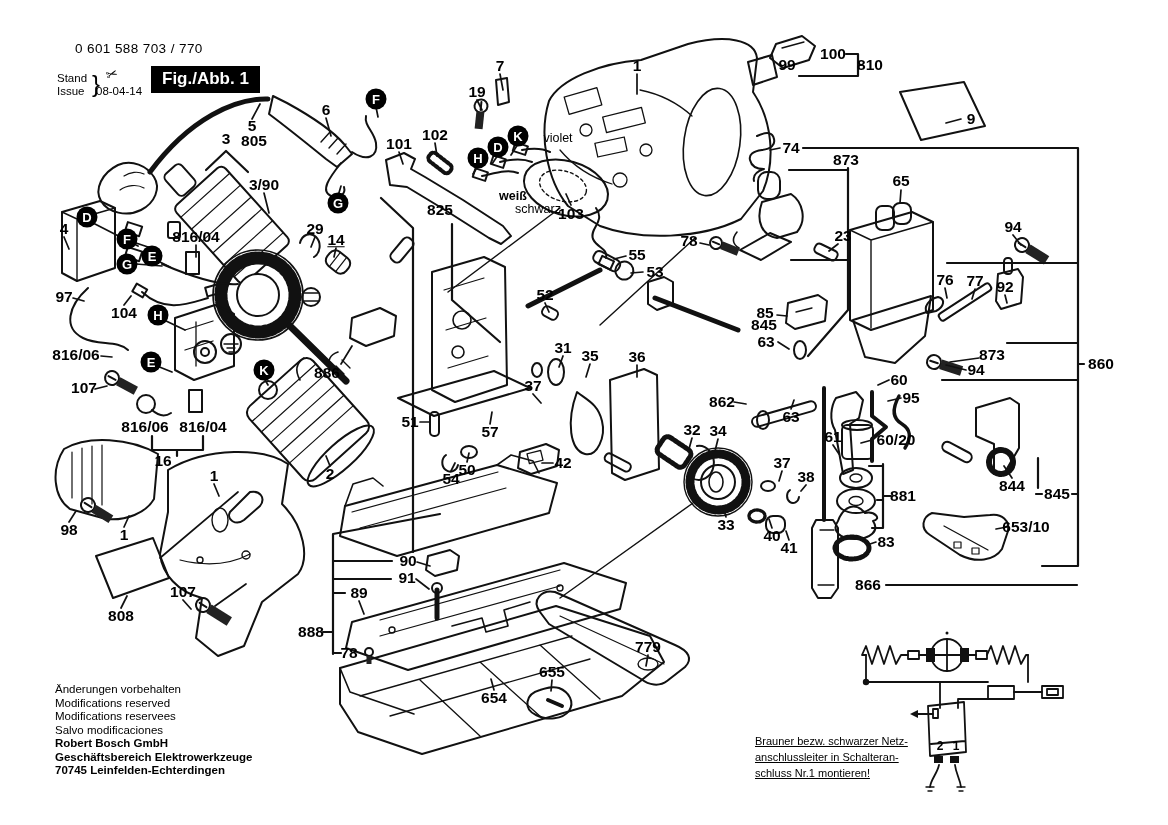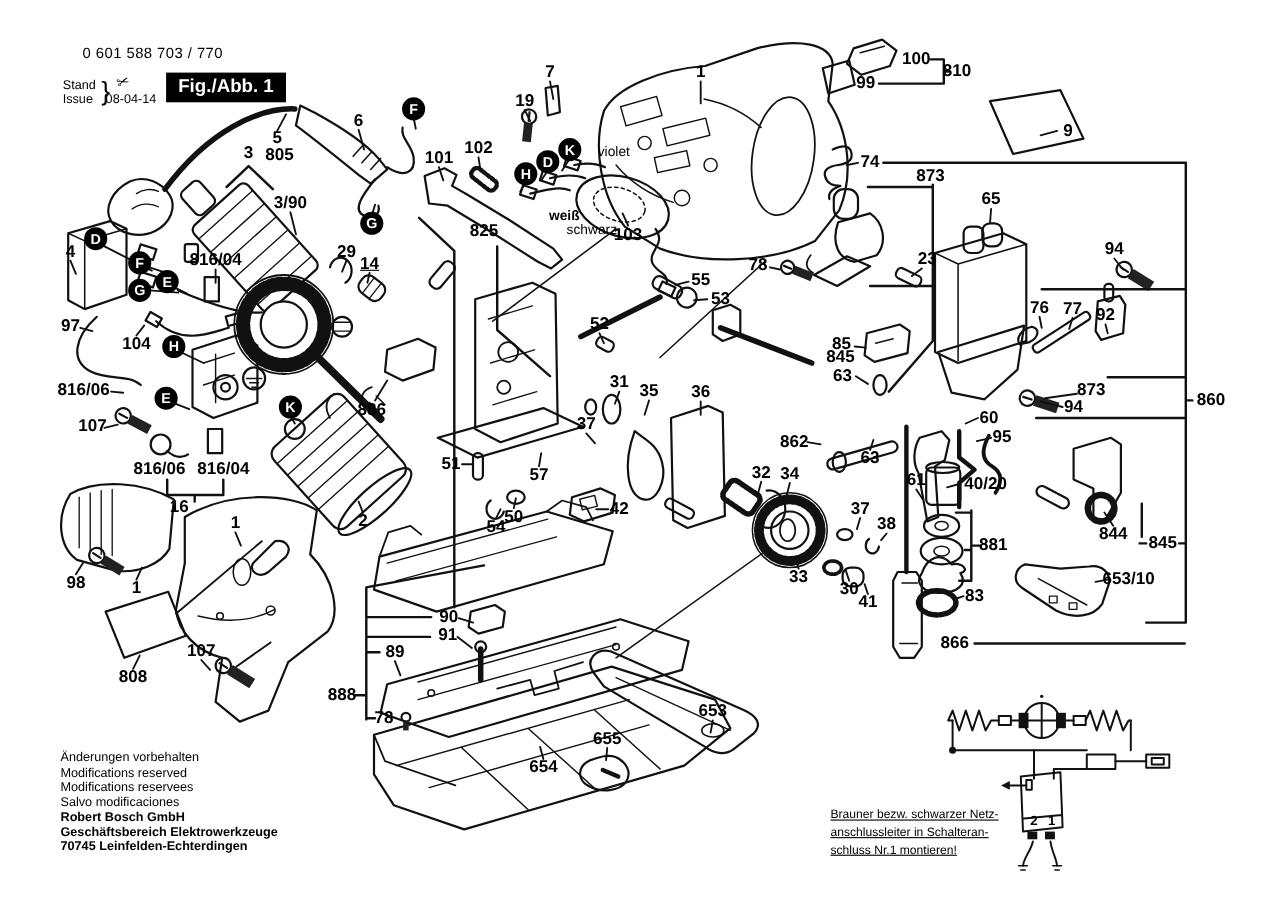--- a/index.html
+++ b/index.html
@@ -409,21 +409,21 @@
   <div class="hdr-scissors">✂</div>
   <div class="hdr-date">08-04-14</div>
   <div class="figbox">Fig./Abb. 1</div>
 
   <div id="labels-layer">
       <div class="plabel" style="left: 500px; top: 66px;">7</div>
       <div class="plabel" style="left: 477px; top: 92px;">19</div>
       <div class="plabel" style="left: 637px; top: 66px;">1</div>
       <div class="plabel" style="left: 833px; top: 54px;">100</div>
       <div class="plabel" style="left: 870px; top: 65px;">810</div>
-      <div class="plabel" style="left: 787px; top: 76px; text-align: right;">99</div>
+      <div class="plabel" style="left: 787px; top: 65px; text-align: right;">99</div>
       <div class="plabel" style="left: 971px; top: 119px;">9</div>
       <div class="plabel" style="left: 326px; top: 110px;">6</div>
       <div class="plabel" style="left: 252px; top: 126px;">5</div>
       <div class="plabel" style="left: 254px; top: 141px;">805</div>
       <div class="plabel" style="left: 226px; top: 139px;">3</div>
       <div class="plabel" style="left: 435px; top: 135px;">102</div>
       <div class="plabel" style="left: 399px; top: 144px;">101</div>
       <div class="plabel" style="left: 440px; top: 210px;">825</div>
       <div class="plabel" style="left: 571px; top: 214px;">103</div>
       <div class="plabel" style="left: 264px; top: 185px;">3/90</div>
@@ -445,65 +445,65 @@
       <div class="plabel" style="left: 637px; top: 255px;">55</div>
       <div class="plabel" style="left: 655px; top: 272px;">53</div>
       <div class="plabel" style="left: 545px; top: 295px;">52</div>
       <div class="plabel" style="left: 765px; top: 313px;">85</div>
       <div class="plabel" style="left: 764px; top: 325px;">845</div>
       <div class="plabel" style="left: 992px; top: 355px;">873</div>
       <div class="plabel" style="left: 976px; top: 370px;">94</div>
       <div class="plabel" style="left: 1101px; top: 364px;">860</div>
       <div class="plabel" style="left: 76px; top: 355px;">816/06</div>
       <div class="plabel" style="left: 84px; top: 388px;">107</div>
-      <div class="plabel" style="left: 338px; top: 373px;">886</div>
+      <div class="plabel" style="left: 327px; top: 373px;">886</div>
       <div class="plabel" style="left: 563px; top: 348px;">31</div>
       <div class="plabel" style="left: 590px; top: 356px;">35</div>
       <div class="plabel" style="left: 637px; top: 357px;">36</div>
       <div class="plabel" style="left: 533px; top: 386px;">37</div>
       <div class="plabel" style="left: 766px; top: 342px;">63</div>
       <div class="plabel" style="left: 722px; top: 402px;">862</div>
       <div class="plabel" style="left: 791px; top: 417px;">63</div>
       <div class="plabel" style="left: 899px; top: 380px;">60</div>
       <div class="plabel" style="left: 911px; top: 398px;">95</div>
       <div class="plabel" style="left: 833px; top: 437px;">61</div>
-      <div class="plabel" style="left: 896px; top: 440px;">40/20</div>
+      <div class="plabel" style="left: 896px; top: 440px;">60/20</div>
       <div class="plabel" style="left: 145px; top: 427px;">816/06</div>
       <div class="plabel" style="left: 203px; top: 427px;">816/04</div>
       <div class="plabel" style="left: 163px; top: 461px;">16</div>
       <div class="plabel" style="left: 410px; top: 422px;">51</div>
       <div class="plabel" style="left: 490px; top: 432px;">57</div>
       <div class="plabel" style="left: 451px; top: 479px;">54</div>
       <div class="plabel" style="left: 467px; top: 470px;">50</div>
       <div class="plabel" style="left: 563px; top: 463px;">42</div>
       <div class="plabel" style="left: 692px; top: 430px;">32</div>
       <div class="plabel" style="left: 718px; top: 431px;">34</div>
       <div class="plabel" style="left: 782px; top: 463px;">37</div>
       <div class="plabel" style="left: 806px; top: 477px;">38</div>
       <div class="plabel" style="left: 330px; top: 474px;">2</div>
       <div class="plabel" style="left: 726px; top: 525px;">33</div>
-      <div class="plabel" style="left: 772px; top: 536px;">30</div>
+      <div class="plabel" style="left: 772px; top: 536px;">40</div>
       <div class="plabel" style="left: 789px; top: 548px;">41</div>
       <div class="plabel" style="left: 903px; top: 496px;">881</div>
       <div class="plabel" style="left: 886px; top: 542px; text-align: right;">83</div>
       <div class="plabel" style="left: 1012px; top: 486px;">844</div>
       <div class="plabel" style="left: 1057px; top: 494px;">845</div>
       <div class="plabel" style="left: 1026px; top: 527px;">653/10</div>
       <div class="plabel" style="left: 69px; top: 530px;">98</div>
       <div class="plabel" style="left: 124px; top: 535px;">1</div>
       <div class="plabel" style="left: 214px; top: 476px;">1</div>
       <div class="plabel" style="left: 408px; top: 561px;">90</div>
       <div class="plabel" style="left: 407px; top: 578px;">91</div>
       <div class="plabel" style="left: 359px; top: 593px;">89</div>
       <div class="plabel" style="left: 311px; top: 632px;">888</div>
       <div class="plabel" style="left: 349px; top: 653px;">78</div>
       <div class="plabel" style="left: 121px; top: 616px;">808</div>
       <div class="plabel" style="left: 183px; top: 592px;">107</div>
       <div class="plabel" style="left: 868px; top: 585px;">866</div>
-      <div class="plabel" style="left: 648px; top: 647px;">653</div>
+      <div class="plabel" style="left: 648px; top: 647px;">779</div>
       <div class="plabel" style="left: 552px; top: 672px;">655</div>
       <div class="plabel" style="left: 494px; top: 698px;">654</div>
     </div>
   <div id="badges-layer">
       <div class="badge" style="left: 518px; top: 136px;">K</div>
       <div class="badge" style="left: 498px; top: 147px;">D</div>
       <div class="badge" style="left: 478px; top: 158px;">H</div>
       <div class="badge" style="left: 376px; top: 99px;">F</div>
       <div class="badge" style="left: 338px; top: 203px;">G</div>
       <div class="badge" style="left: 87px; top: 217px;">D</div>

